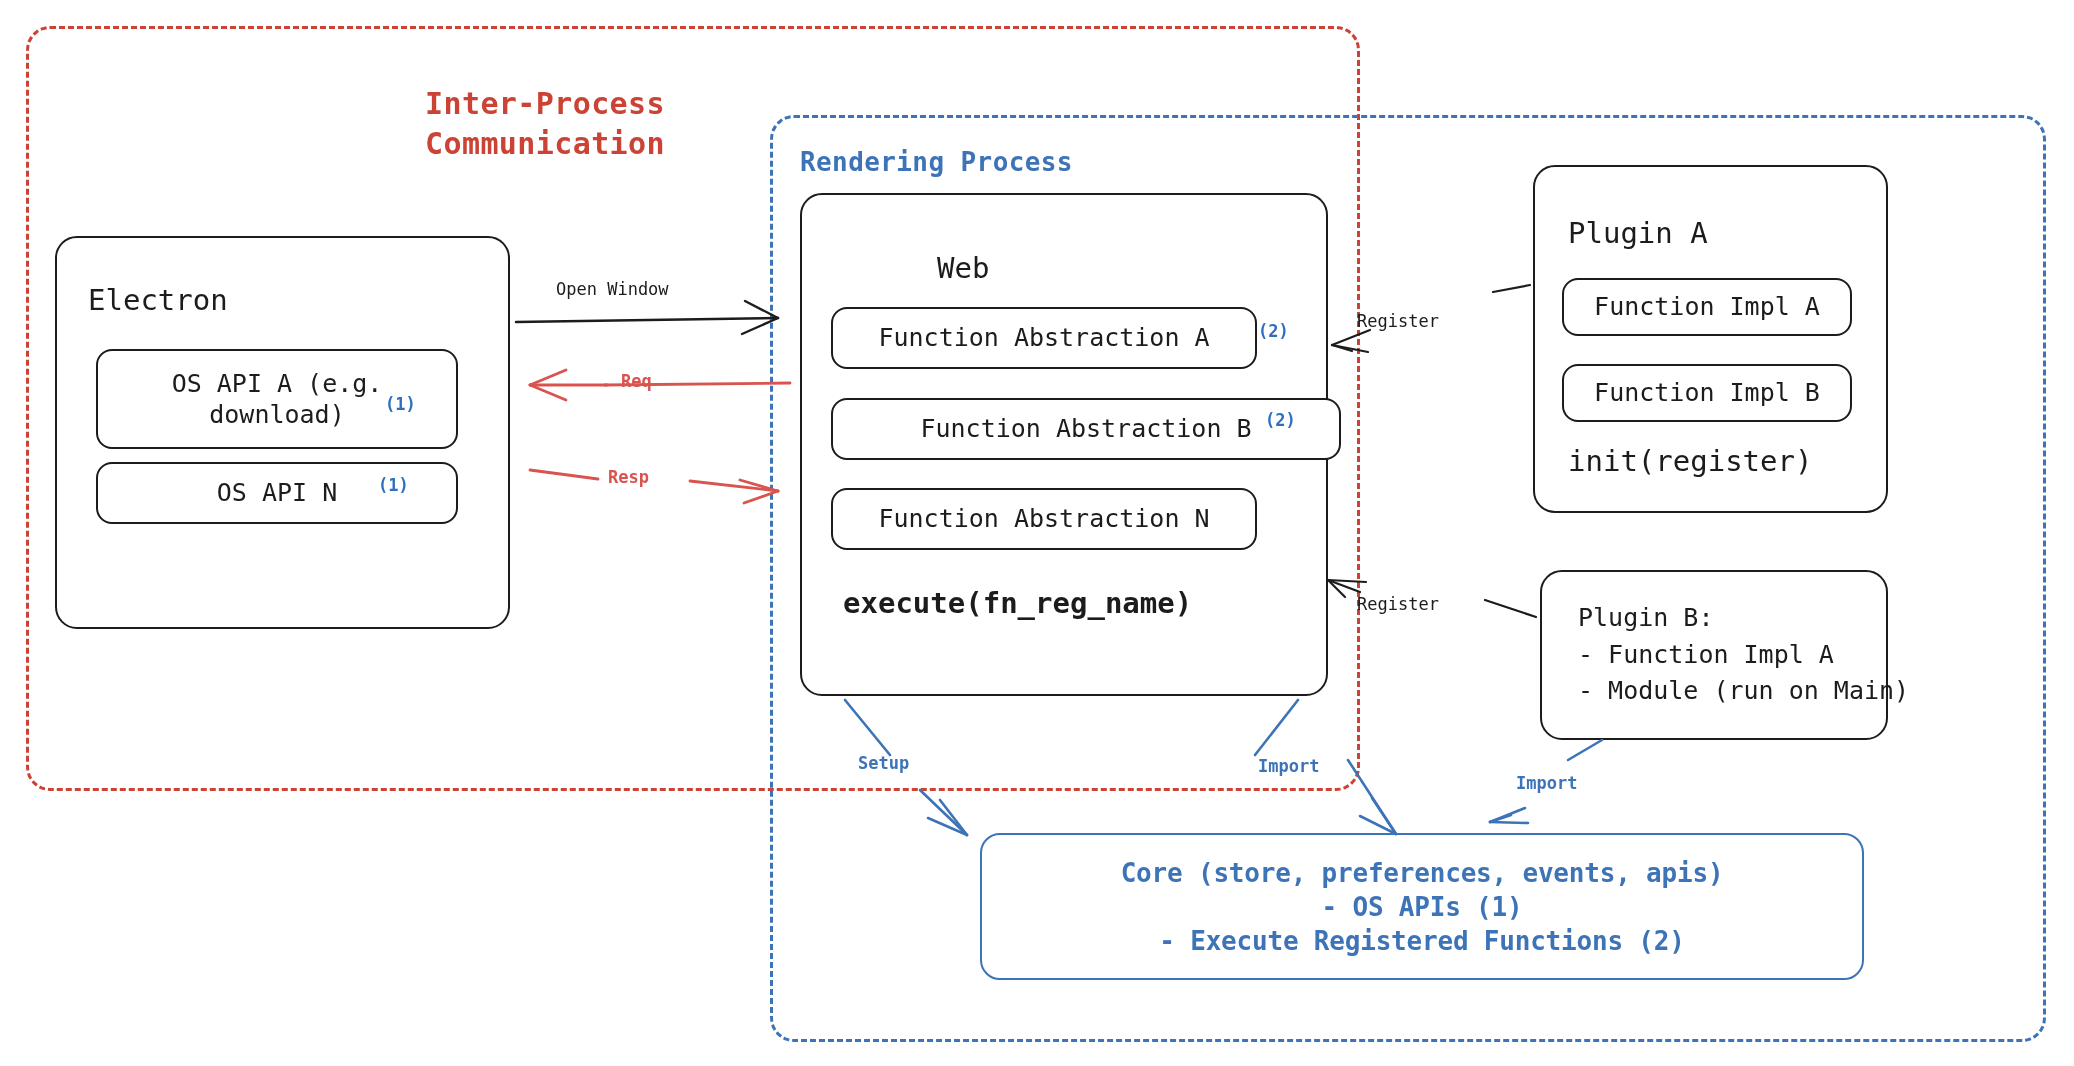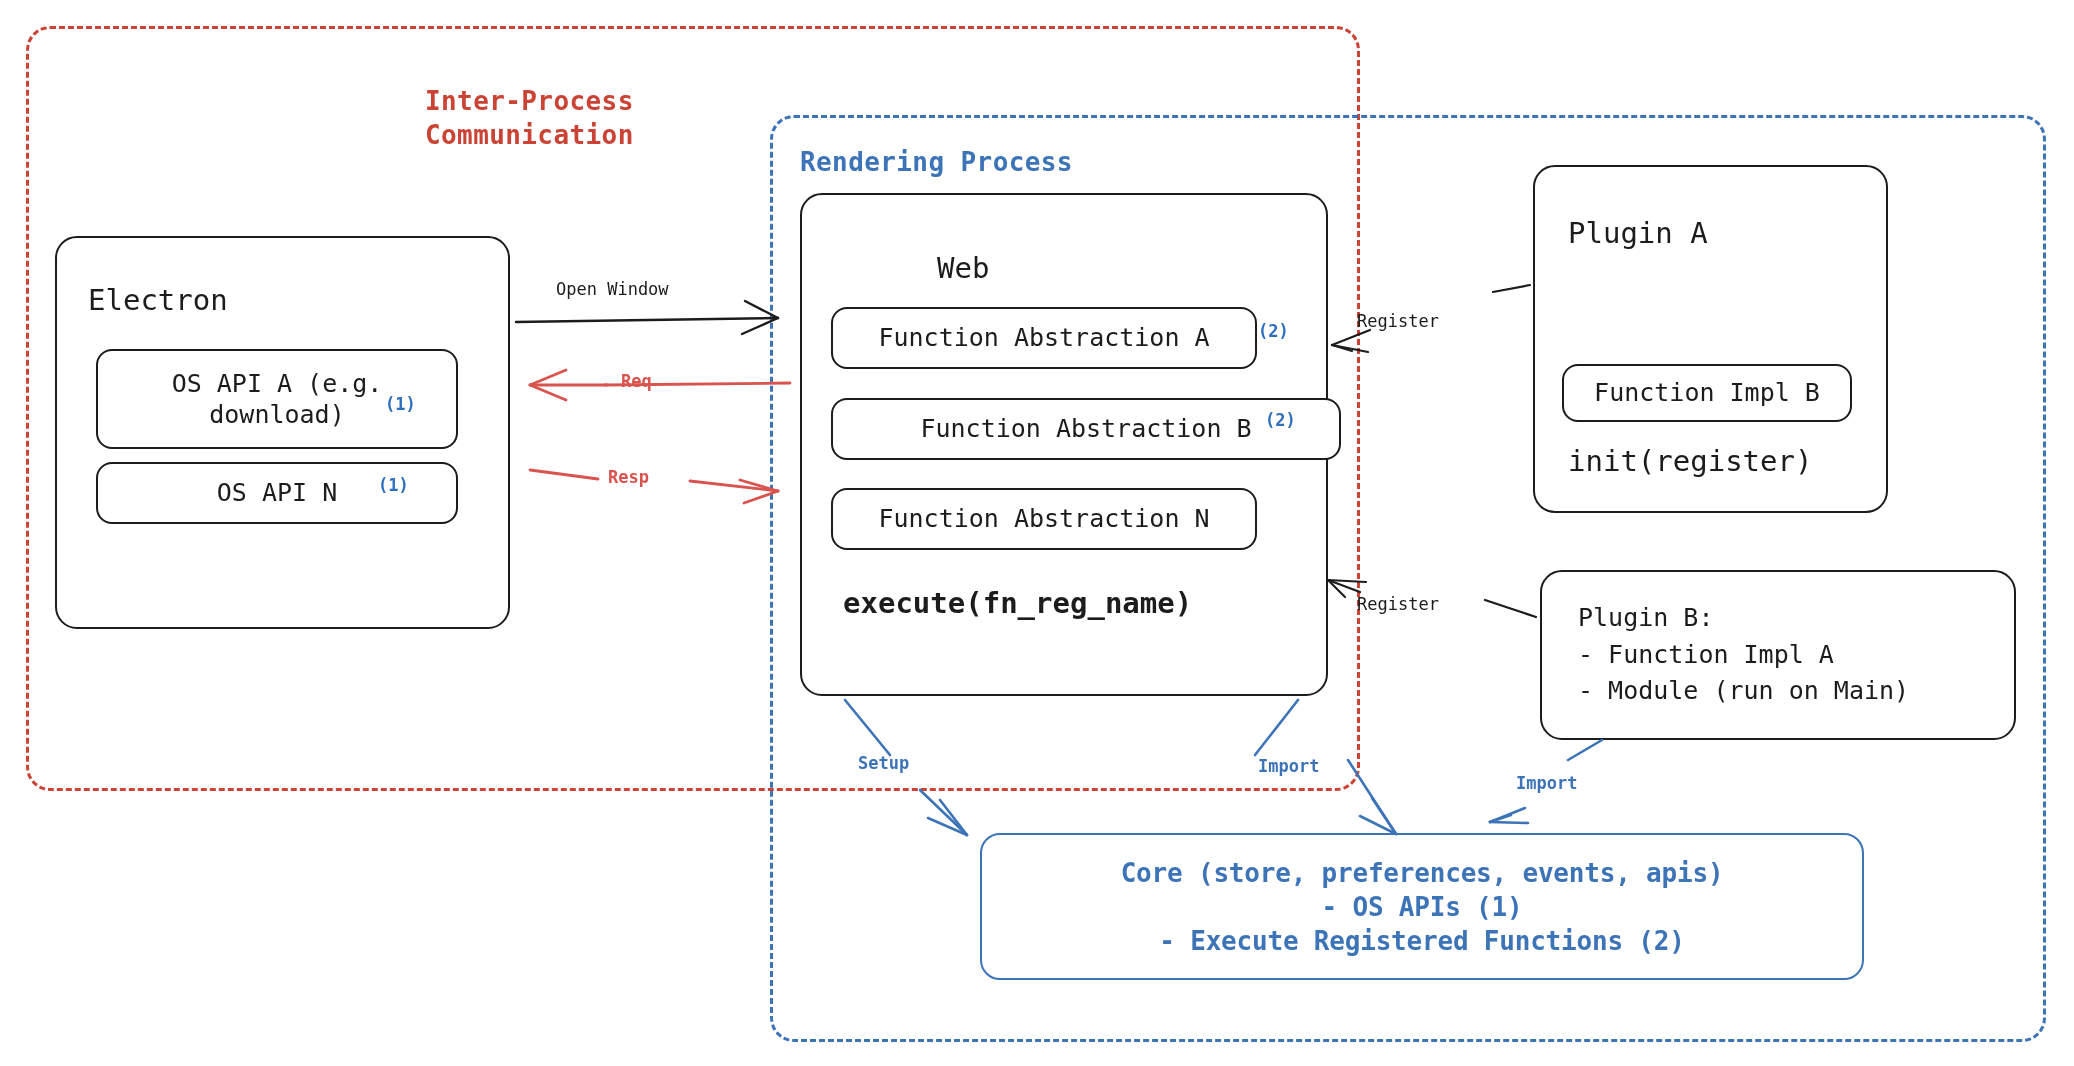--- a/index.html
+++ b/index.html
@@ -27,21 +27,21 @@
   .region.ipc   { border: 3px dashed #cb4335; }
   .region.rend  { border: 3px dashed #3d74b8; }
 
   .region-label {
     position: absolute;
     white-space: pre;
     line-height: 1.32;
     font-weight: 700;
     letter-spacing: 0.4px;
   }
-  .region-label.ipc  { color: #cb4335; font-size: 26px; }
+  .region-label.ipc  { color: #cb4335; font-size: 30px; }
   .region-label.rend { color: #3d74b8; font-size: 26px; }
 
   
   .box {
     position: absolute;
     box-sizing: border-box;
     border: 2.2px solid #1c1c1c;
     border-radius: 22px;
     background: #ffffff;
   }
@@ -155,28 +155,31 @@
   <div class="box inner" style="left:831px; top:488px; width:426px; height:62px;">
     <div class="box-text">Function Abstraction N</div>
   </div>
 
   <div class="box-title" style="left:843px; top:585px;font-weight:bold;">execute(fn_reg_name)</div>
 
   <div class="box" style="left:1533px; top:165px; width:355px; height:348px;"></div>
 
   <div class="box-title" style="left:1568px; top:215px;">Plugin A</div>
 
+  <div class="box inner" style="left:1562px; top:278px; width:290px; height:58px;">
+    <div class="box-text">Function Impl A</div>
+  </div>
 
   <div class="box inner" style="left:1562px; top:364px; width:290px; height:58px;">
     <div class="box-text">Function Impl B</div>
   </div>
 
   <div class="box-title" style="left:1568px; top:443px;">init(register)</div>
 
-  <div class="box" style="left:1540px; top:570px; width:476px; height:170px;">
+  <div class="box" style="left:1540px; top:570px; width:348px; height:170px;">
     <div class="box-text" style="text-align:left; padding-left:36px; line-height:1.46;">Plugin B:
 - Function Impl A
 - Module (run on Main)</div>
   </div>
 
   <div class="box core" style="left:938px; top:833px; width:884px; height:147px;">
     <div class="core-text">Core (store, preferences, events, apis)
 - OS APIs (1)
 - Execute Registered Functions (2)</div>
   </div>

